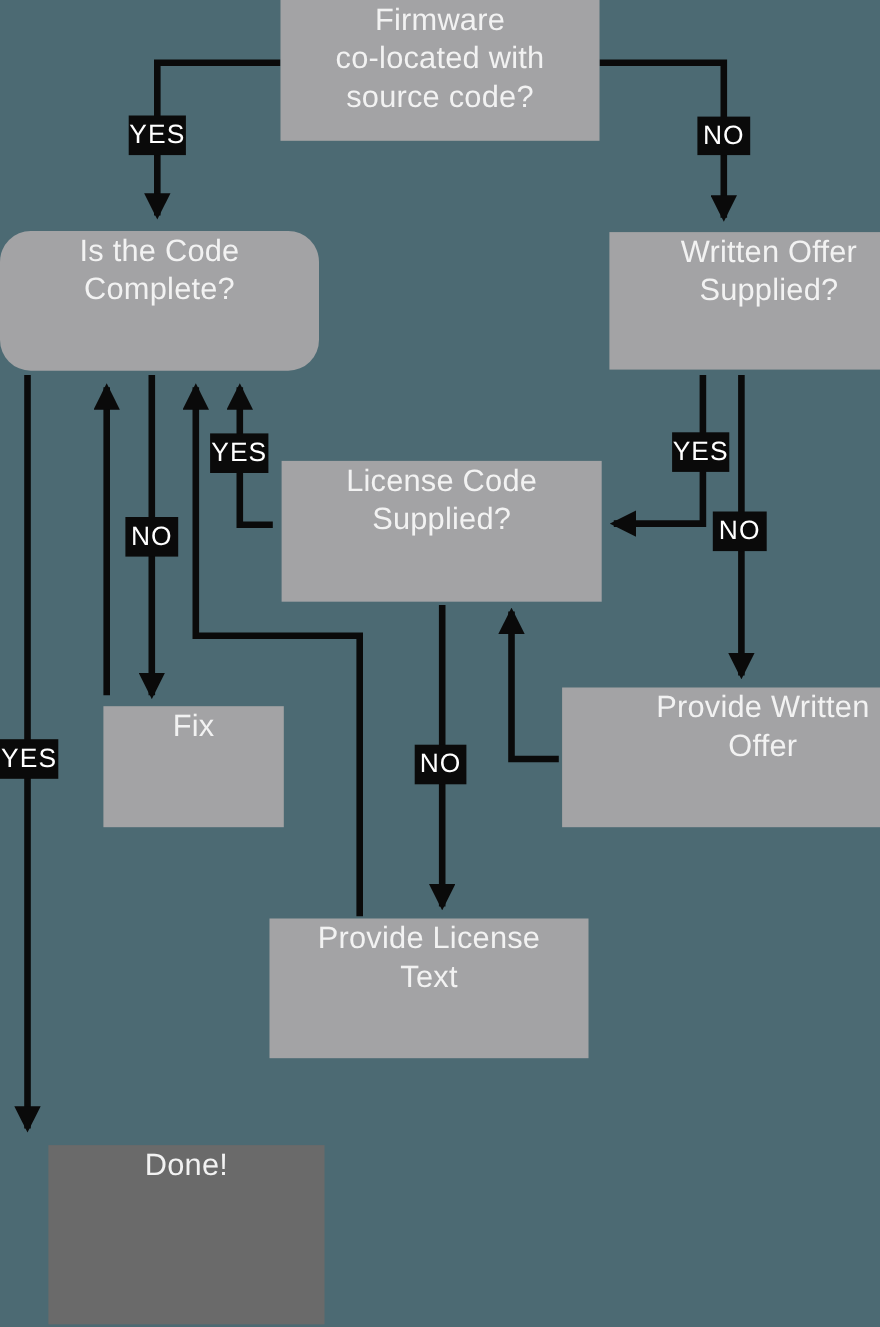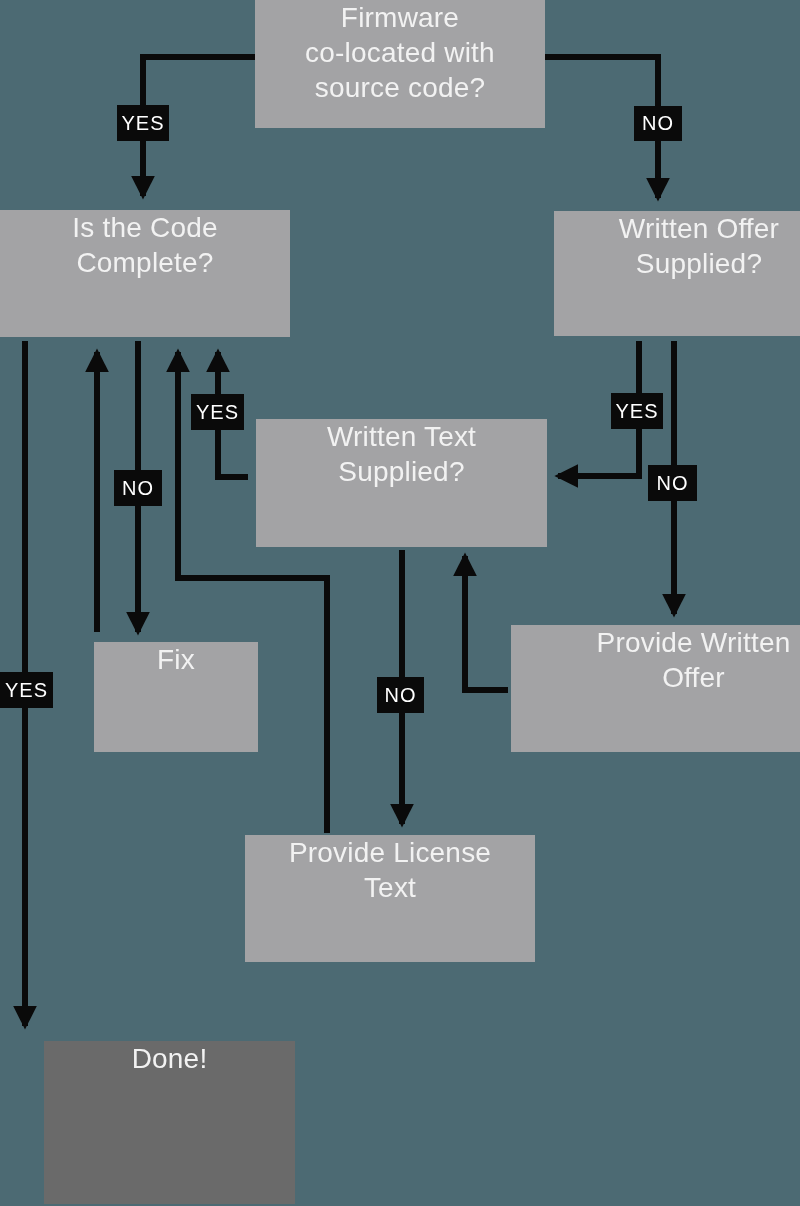--- a/index.html
+++ b/index.html
@@ -43,21 +43,21 @@
   .node.done {
     background: var(--done-fill, #6a6a6a);
   }
   .edge-label {
     position: absolute;
     background: var(--line, #0a0a0a);
     color: var(--label-text, #ffffff);
     display: flex;
     align-items: center;
     justify-content: center;
-    font-size: 20px;
+    font-size: 24px;
     font-weight: 300;
     letter-spacing: 1px;
   }
 </style>
 </head>
 <body>
 
 <div class="canvas">
 
   <svg class="edges" viewBox="0 0 800 1206" xmlns="http://www.w3.org/2000/svg">
@@ -78,32 +78,32 @@
     <polyline points="402,550 402,824" marker-end="url(#arrow)"></polyline>
     <polyline points="508,690 465,690 465,556" marker-end="url(#arrow)"></polyline>
   </svg>
 
   <div class="node" style="left:255px; top:0; width:290px; height:128px;">
     <span>Firmware
 co-located with
 source code?</span>
   </div>
 
-  <div class="node" style="left:0; top:210px; width:290px; height:127px;">
+  <div class="node" style="left:0; top:210px; width:290px; height:127px;border-radius:28px;">
     <span>Is the Code
 Complete?</span>
   </div>
 
   <div class="node" style="left:510px; top:211px; width:290px; height:125px;margin-left:44px;">
     <span>Written Offer
 Supplied?</span>
   </div>
 
   <div class="node" style="left:256px; top:419px; width:291px; height:128px;">
-    <span>Written Text
+    <span>License Code
 Supplied?</span>
   </div>
 
   <div class="node" style="left:94px; top:642px; width:164px; height:110px;">
     <span>Fix</span>
   </div>
 
   <div class="node" style="left:511px; top:625px; width:289px; height:127px;padding-left:38px;">
     <span>Provide Written
 Offer</span>

